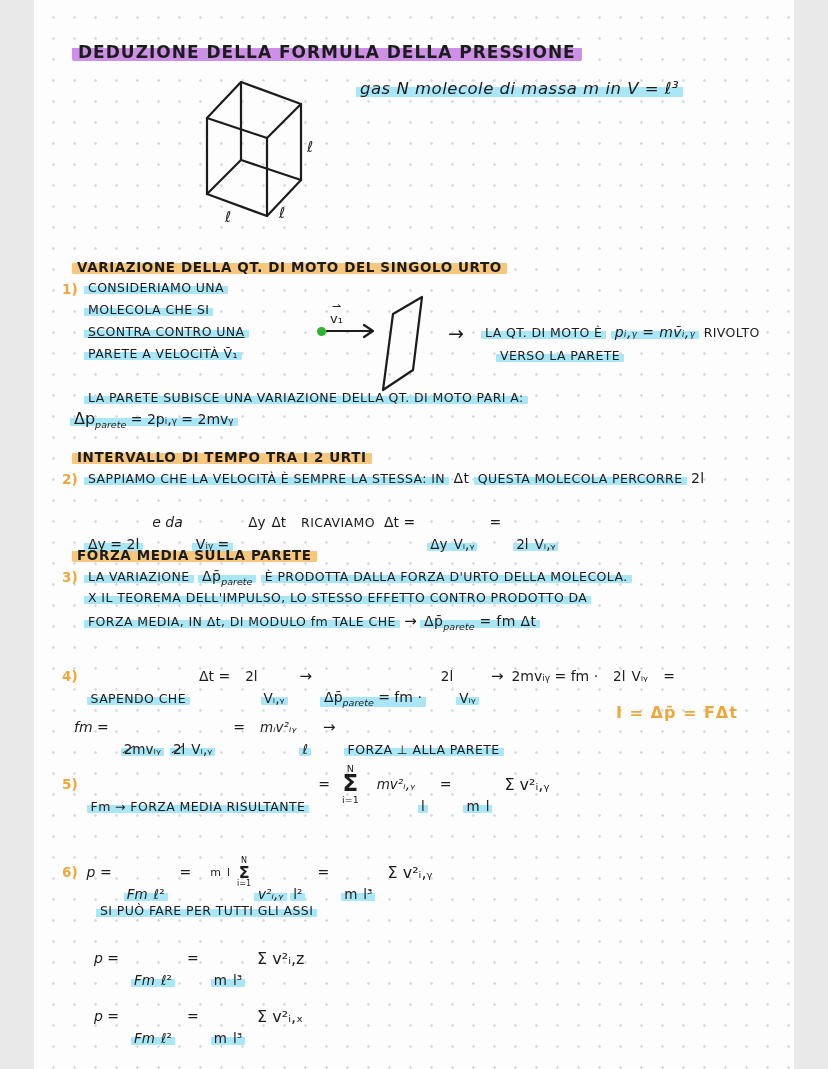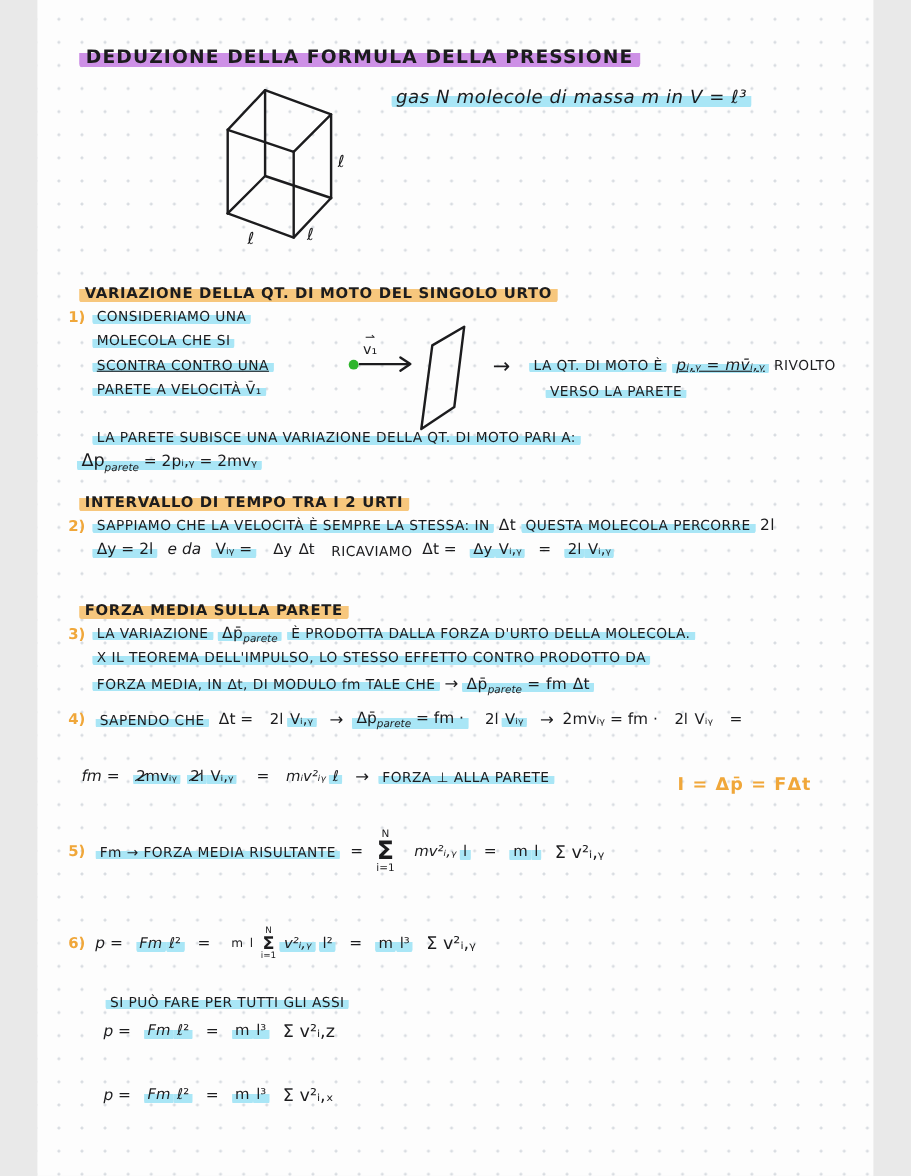--- a/index.html
+++ b/index.html
@@ -15,21 +15,21 @@
     color:var(--ink,#1c1c1e);
     overflow:hidden;
   }
   .abs{position:absolute;white-space:nowrap;}
   .row{position:absolute;display:inline-flex;align-items:center;gap:9px;white-space:nowrap;}
   .t{font-size:12.5px;letter-spacing:.4px;}
   .h{font-size:13.5px;letter-spacing:.6px;font-weight:600;}
   .f{font-size:14px;}
   .title{font-size:17px;font-weight:700;letter-spacing:1px;}
   .cursive{font-style:italic;font-size:16.5px;letter-spacing:.5px;}
-  .hl-c{background:linear-gradient(to bottom, transparent 42%, var(--hl-cyan,#a9e6f6) 42%, var(--hl-cyan,#a9e6f6) 94%, transparent 94%);padding:0 4px;border-radius:3px;}
+  .hl-c{background:linear-gradient(to bottom, transparent 42%, var(--hl-cyan,#a9e6f6) 42%, var(--hl-cyan,#a9e6f6) 94%, transparent 94%);padding:0 4px;border-radius:3px;margin-top:44px;}
   .hl-o{background:linear-gradient(to bottom, transparent 22%, var(--hl-orange,#f7c77d) 22%, var(--hl-orange,#f7c77d) 96%, transparent 96%);padding:0 5px;border-radius:3px;}
   .hl-p{background:linear-gradient(to bottom, transparent 30%, var(--hl-purple,#cd90e6) 30%, var(--hl-purple,#cd90e6) 95%, transparent 95%);padding:0 6px;border-radius:4px;}
   .num-o{color:var(--accent-orange,#f0a73a);font-weight:700;font-size:13.5px;}
   .orange-ink{color:var(--accent-orange,#f0a73a);font-weight:600;}
   .frac{display:inline-flex;flex-direction:row;align-items:center;vertical-align:middle;margin:0 3px;line-height:1.2;font-size:13.5px;}
   .frac .bar{align-self:stretch;border-top:1.8px solid var(--ink,#1c1c1e);margin:1px 0;}
   .frac .fnum,.frac .fden{padding:0 3px;text-align:center;}
   .bigsum{display:inline-flex;flex-direction:column;align-items:center;vertical-align:middle;line-height:1;margin:0 3px;}
   .bigsum .lim{font-size:9.5px;letter-spacing:0;}
   .bigsum .sg{font-size:23px;font-weight:600;line-height:.95;}
@@ -96,21 +96,21 @@
     <line x1="1" y1="9" x2="46" y2="9"></line>
     <polyline points="38,3 47,9 38,15"></polyline>
   </svg>
   <svg class="abs" style="left:347px;top:294px;" width="50" height="102" viewBox="0 0 50 102">
     <polygon points="12,20 41,3 32,76 2,96"></polygon>
   </svg>
   <span class="abs arrow" style="left:414px;top:322px;font-size:19px;">→</span>
 
   <div class="abs t" style="left:447px;top:324px;">
     <span class="hl-c">LA QT. DI MOTO È</span>
-    <span class="hl-c f" style="font-style:italic;text-decoration:underline;">pᵢ,ᵧ = mv̄ᵢ,ᵧ</span>
+    <span class="hl-c f" style="font-style:italic;">pᵢ,ᵧ = mv̄ᵢ,ᵧ</span>
     <span>RIVOLTO</span>
   </div>
   <div class="abs t" style="left:462px;top:348px;">
     <span class="hl-c">VERSO LA PARETE</span>
   </div>
 
   <div class="abs t" style="left:50px;top:390px;">
     <span class="hl-c">LA PARETE SUBISCE UNA VARIAZIONE DELLA QT. DI MOTO PARI A:</span>
   </div>
   <div class="abs f" style="left:36px;top:409px;">

